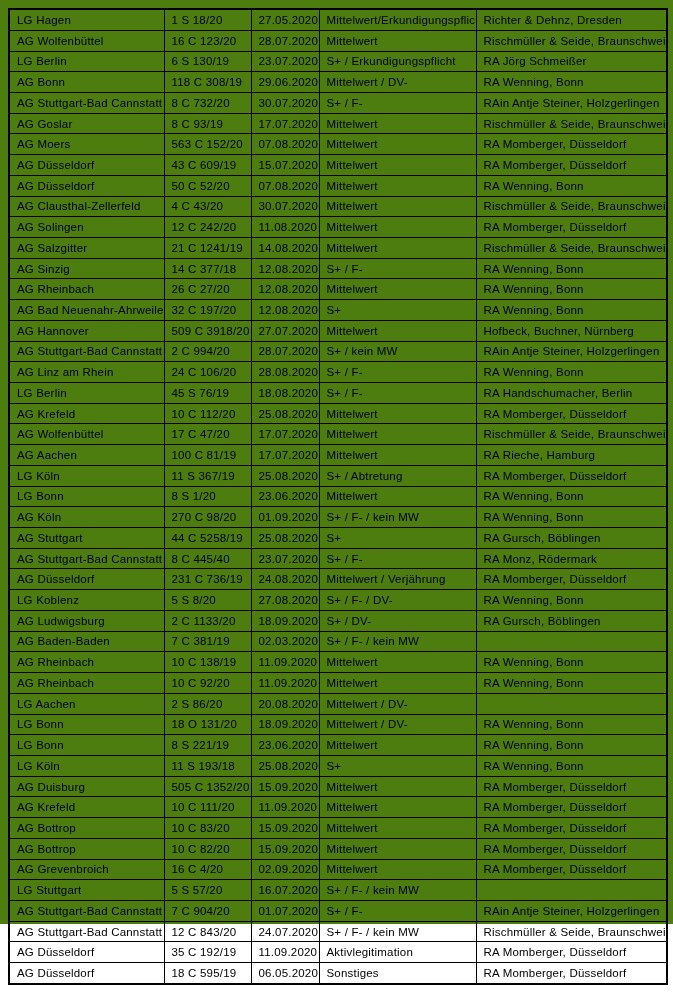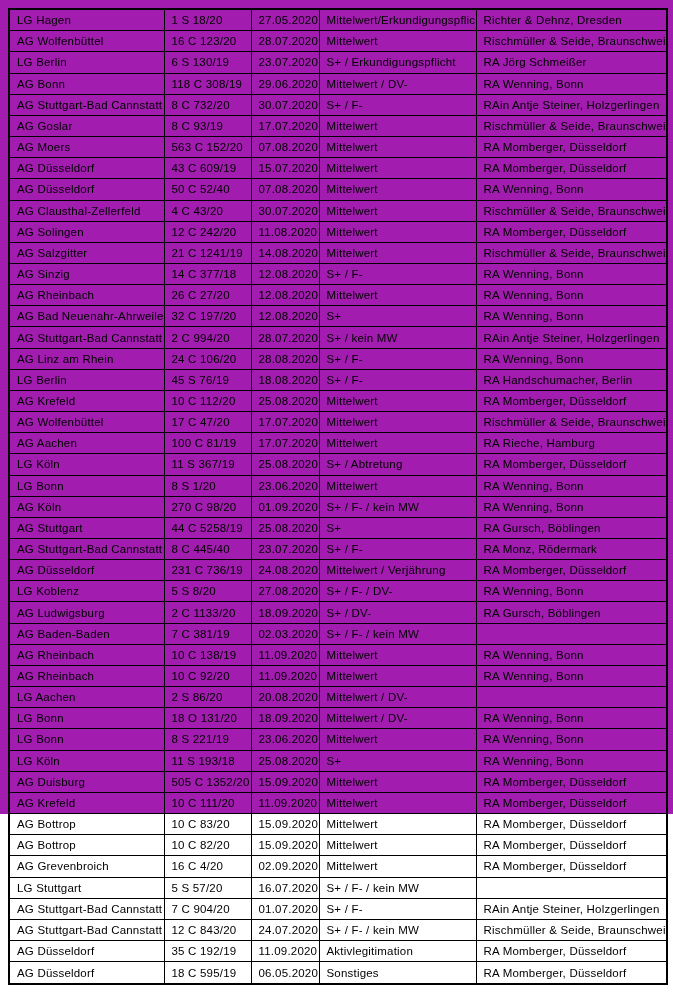--- a/index.html
+++ b/index.html
@@ -10,22 +10,22 @@
     width: 673px;
     height: 993px;
     background: #ffffff;
     font-family: "Liberation Sans", sans-serif;
     color: #000000;
     overflow: hidden;
   }
   .page {
     position: relative;
     width: 673px;
-    height: 814px;
-    background: #a21caf;
+    height: 924px;
+    background: #4d7c0f;
   }
   table.cases {
     position: absolute;
     left: 8px;
     top: 8px;
     width: 658px;
     height: 977px;
     border-collapse: collapse;
     table-layout: fixed;
     border: 2px solid #000000;
@@ -106,21 +106,21 @@
   </tr>
         <tr>
     <td>AG Düsseldorf</td>
     <td>43 C 609/19</td>
     <td>15.07.2020</td>
     <td>Mittelwert</td>
     <td>RA Momberger, Düsseldorf</td>
   </tr>
         <tr>
     <td>AG Düsseldorf</td>
-    <td>50 C 52/40</td>
+    <td>50 C 52/20</td>
     <td>07.08.2020</td>
     <td>Mittelwert</td>
     <td>RA Wenning, Bonn</td>
   </tr>
         <tr>
     <td>AG Clausthal-Zellerfeld</td>
     <td>4 C 43/20</td>
     <td>30.07.2020</td>
     <td>Mittelwert</td>
     <td>Rischmüller &amp; Seide, Braunschweig</td>
@@ -152,20 +152,27 @@
     <td>12.08.2020</td>
     <td>Mittelwert</td>
     <td>RA Wenning, Bonn</td>
   </tr>
         <tr>
     <td>AG Bad Neuenahr-Ahrweiler</td>
     <td>32 C 197/20</td>
     <td>12.08.2020</td>
     <td>S+</td>
     <td>RA Wenning, Bonn</td>
+  </tr>
+        <tr>
+    <td>AG Hannover</td>
+    <td>509 C 3918/20</td>
+    <td>27.07.2020</td>
+    <td>Mittelwert</td>
+    <td>Hofbeck, Buchner, Nürnberg</td>
   </tr>
         <tr>
     <td>AG Stuttgart-Bad Cannstatt</td>
     <td>2 C 994/20</td>
     <td>28.07.2020</td>
     <td>S+ / kein MW</td>
     <td>RAin Antje Steiner, Holzgerlingen</td>
   </tr>
         <tr>
     <td>AG Linz am Rhein</td>

